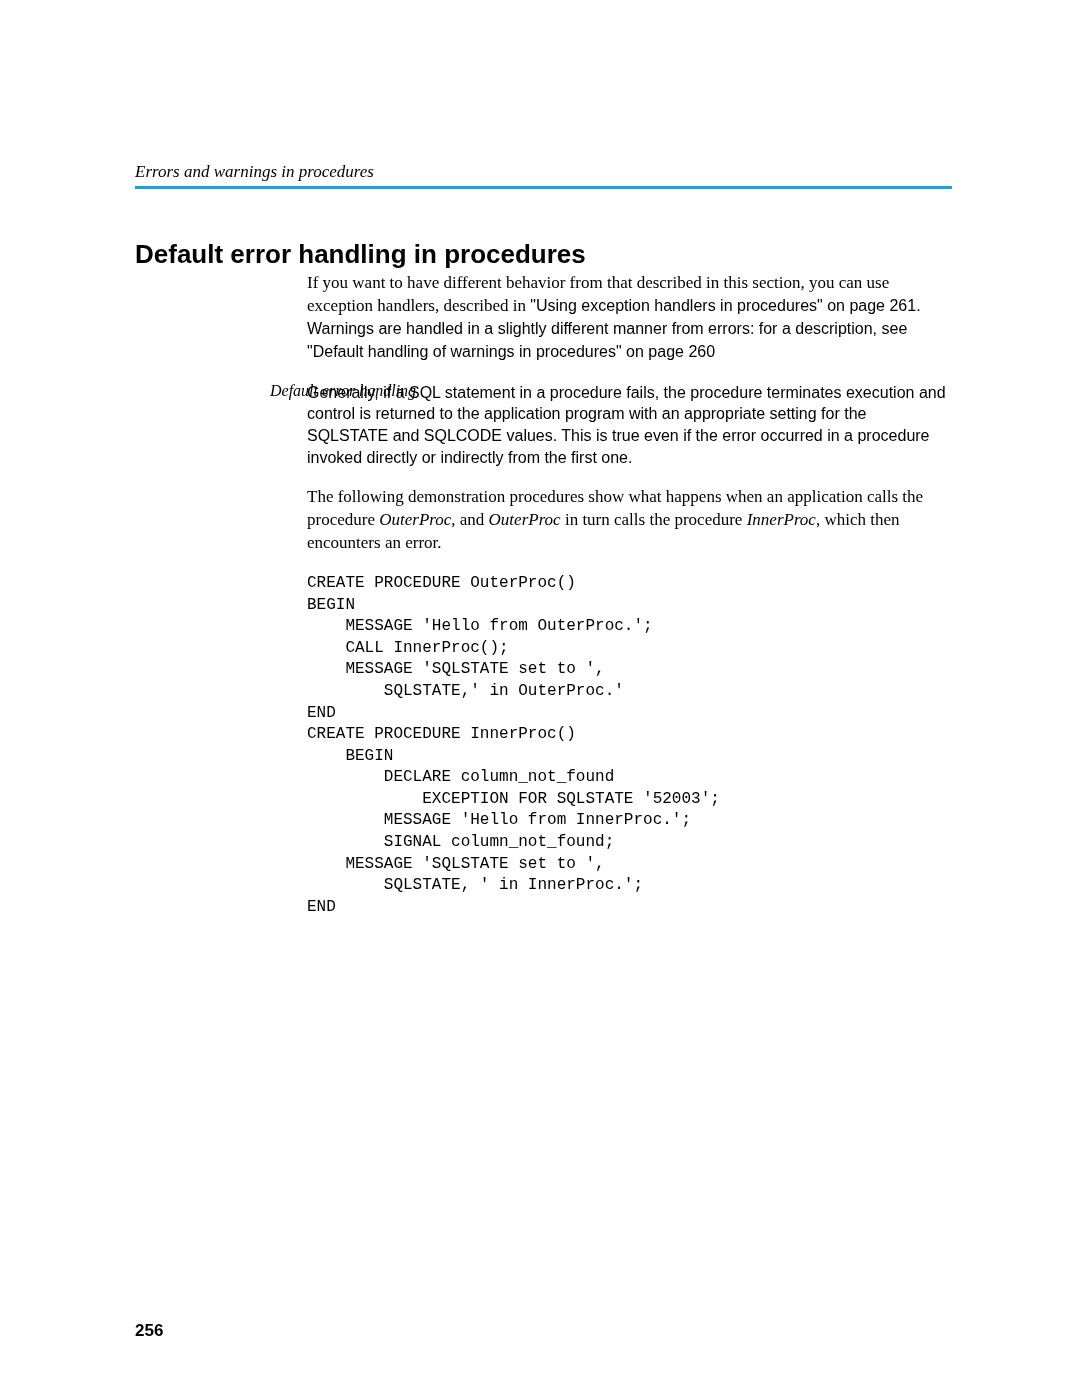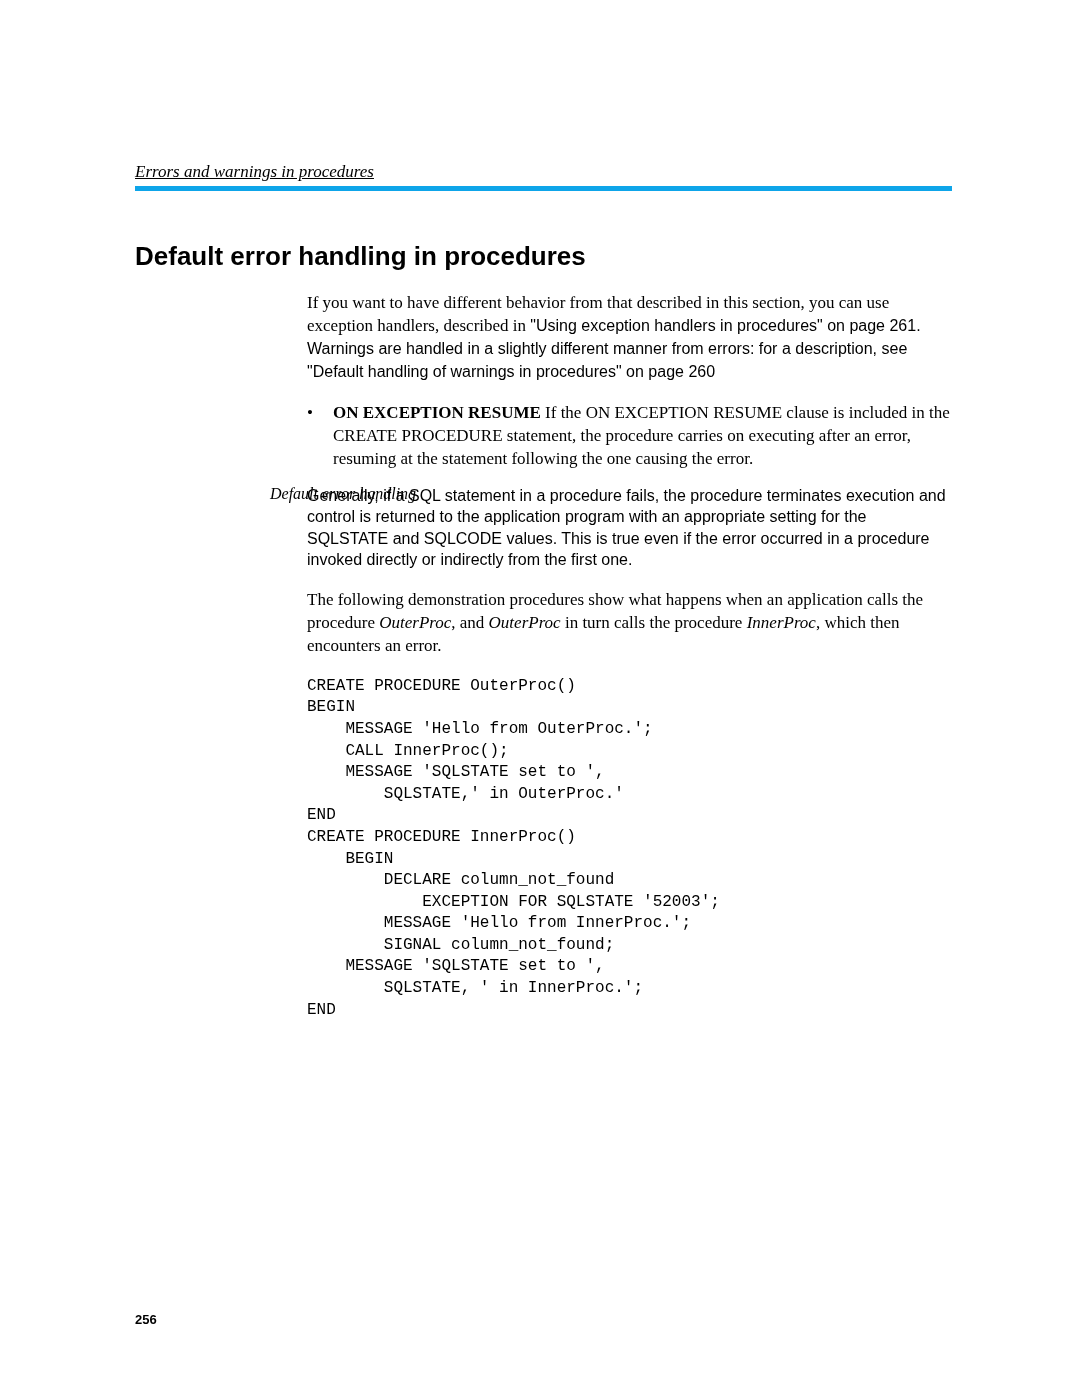--- a/index.html
+++ b/index.html
@@ -10,30 +10,29 @@
     font-family: "Times New Roman", Times, serif;
     color: #000;
     position: relative;
   }
   .page {
     padding: 162px 128px 0 135px;
   }
   .running-head {
     font-style: italic;
     font-size: 17px;
-    border-bottom: 5px solid #0ea5e9;
+    border-bottom: 3px solid #0ea5e9;
     padding-bottom: 4px;
     margin-bottom: 50px;
-    text-decoration: underline;
   }
   .section-title {
     font-family: Arial, Helvetica, sans-serif;
     font-weight: bold;
     font-size: 26px;
-    margin-bottom: 20px;
+    margin-bottom: 2px;
   }
   .body-col {
     margin-left: 172px;
   }
   .para {
     font-size: 17px;
     line-height: 1.35;
     margin-bottom: 18px;
   }
   .sans {
@@ -73,24 +72,24 @@
   }
   .code {
     font-family: "Courier New", Courier, monospace;
     font-size: 16px;
     white-space: pre;
     line-height: 1.35;
   }
   .page-number {
     position: absolute;
     left: 135px;
-    bottom: 70px;
+    bottom: 56px;
     font-family: Arial, Helvetica, sans-serif;
     font-weight: bold;
-    font-size: 13px;
+    font-size: 17px;
   }
   .row {
     position: relative;
   }
 </style>
 </head>
 <body>
 
 <div class="page">
 
@@ -100,23 +99,20 @@
 
   <div class="body-col">
 
 
     <p class="para">
       <span class="serif16"> If you want to have different behavior from that described in this section, you can use exception handlers, described in </span><span class="sans">"Using exception handlers in procedures" on page 261</span><span class="sans">. Warnings are handled in a slightly different manner from errors: for a description, see </span><span class="sans">"Default handling of warnings in procedures" on page 260</span>
     </p>
 
 
     <ul class="bullets">
-      <li>
-        <span class="bold serif16">ON EXCEPTION RESUME</span><span class="serif16">   If the ON EXCEPTION RESUME clause is included in the CREATE PROCEDURE statement, the procedure carries on executing after an error, resuming at the statement following the one causing the error.</span>
-      </li>
     </ul>
 
   </div>
 
   <div class="row">
     <div class="side-label">Default error handling</div>
     <div class="body-col">
       <p class="para sans">Generally, if a SQL statement in a procedure fails, the procedure terminates execution and control is returned to the application program with an appropriate setting for the SQLSTATE and SQLCODE values. This is true even if the error occurred in a procedure invoked directly or indirectly from the first one.</p>
 
       <p class="para serif16">

